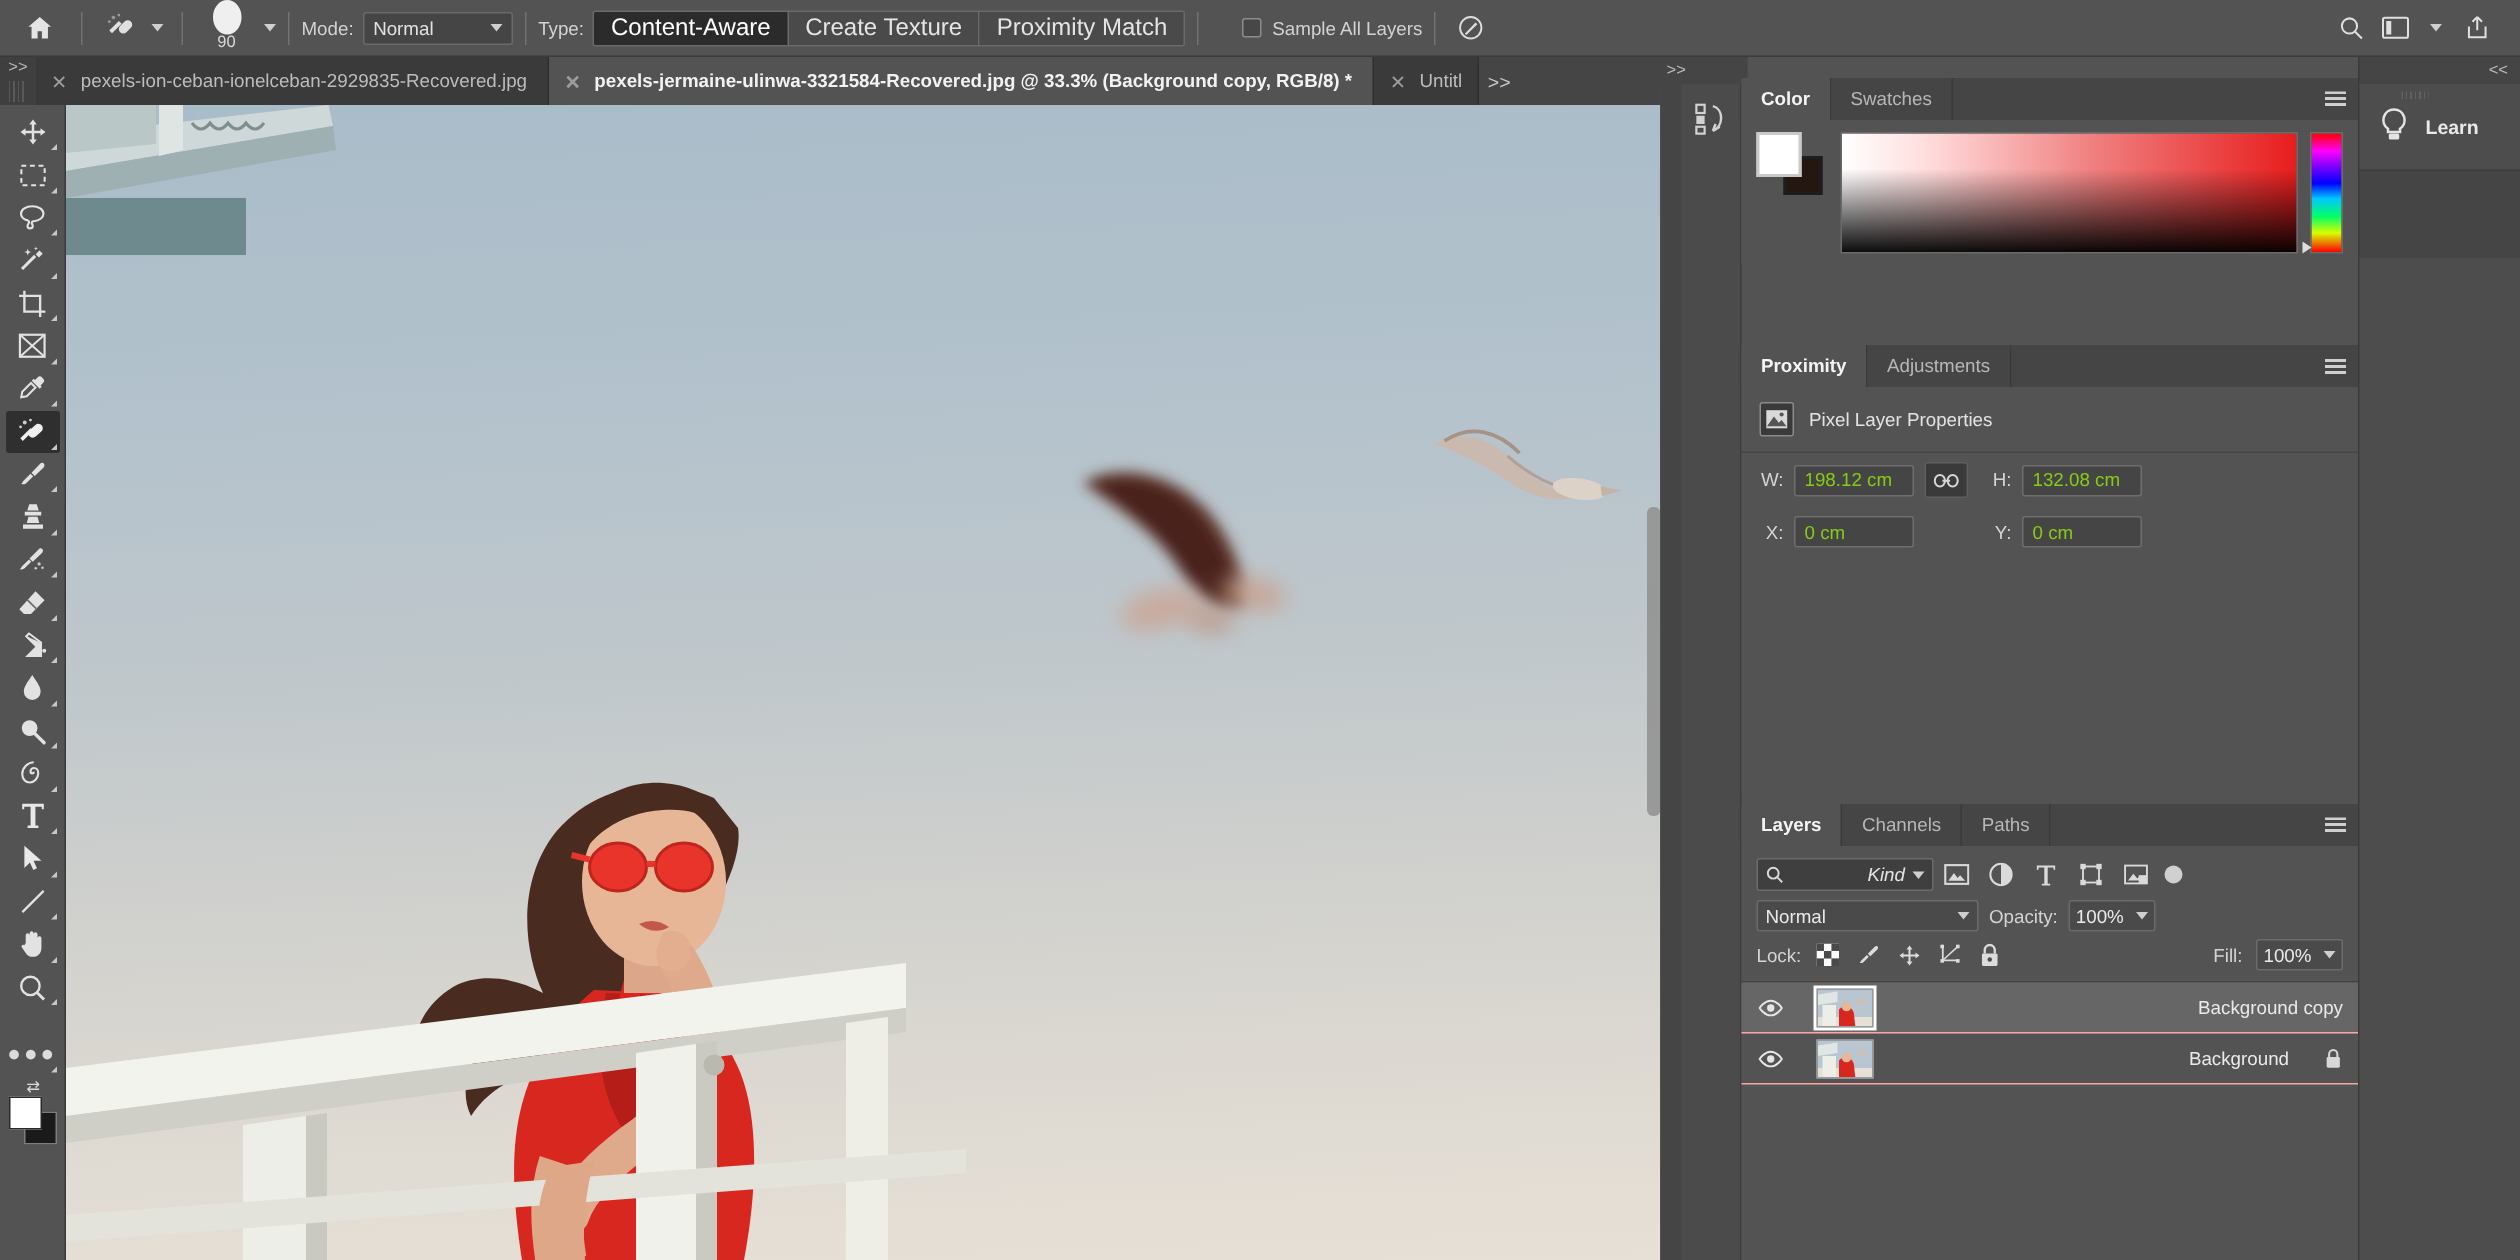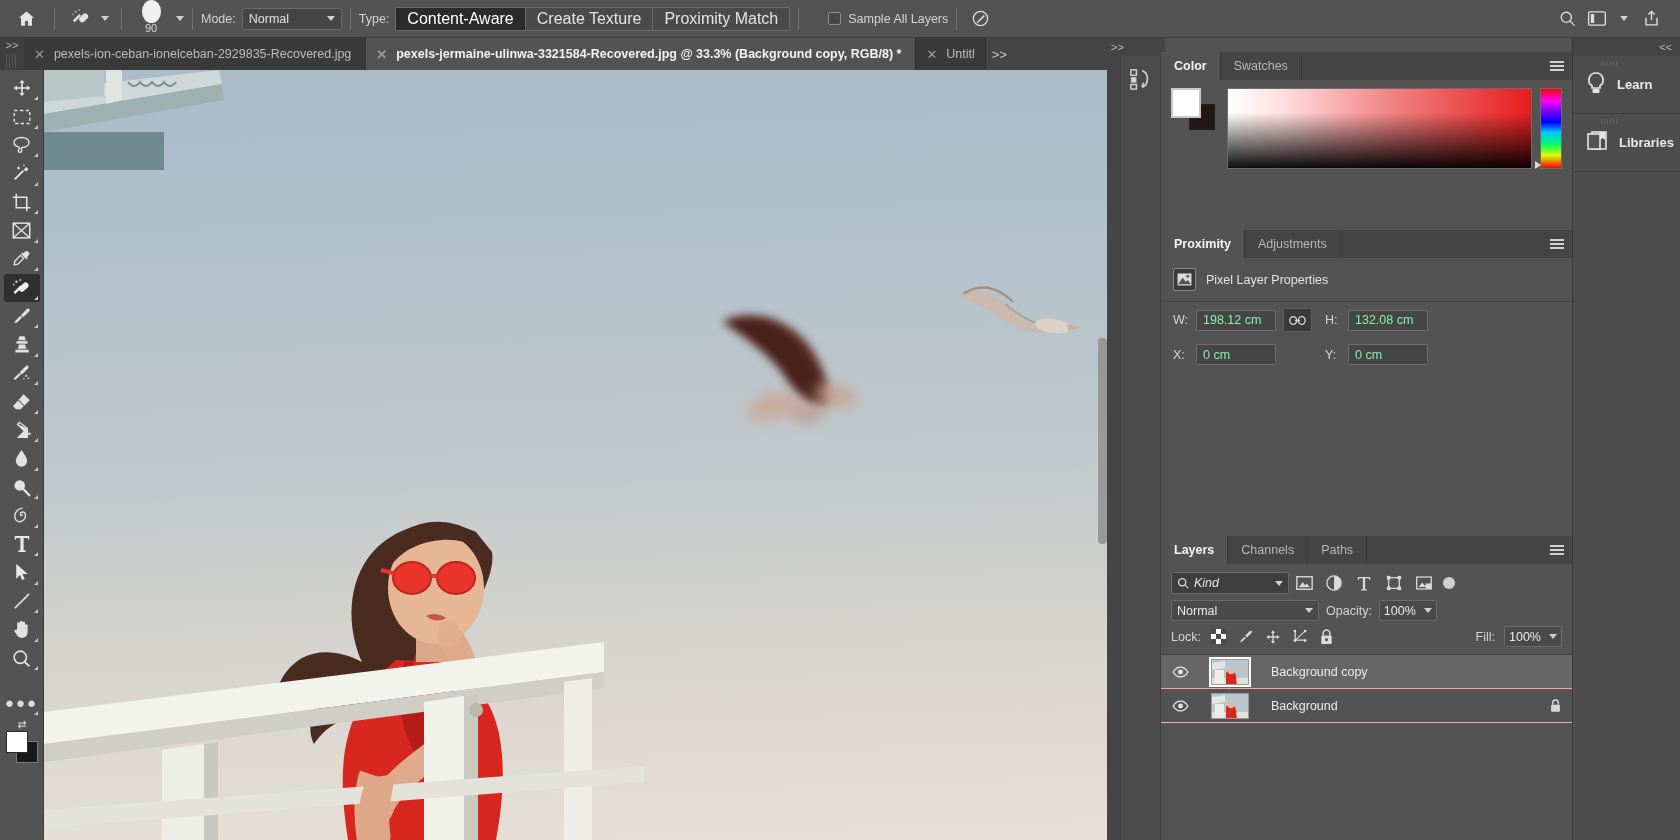--- a/index.html
+++ b/index.html
@@ -4,21 +4,21 @@
 <style>
   * { box-sizing: border-box; margin:0; padding:0; }
   html,body { width:1680px; height:840px; overflow:hidden; }
   body {
     background:#535353;
     font-family:"Liberation Sans", sans-serif;
     font-size:12.5px;
     color:#d6d6d6;
     -webkit-font-smoothing:antialiased;
   }
-  .app { position:relative; width:1680px; height:840px; }
+  .app { position:relative; width:1680px; height:840px;text-align:right; }
 
   
   .options-bar{
     position:absolute; left:0; top:0; width:1680px; height:38px;
     background:#535353; border-bottom:1px solid #3b3b3b;
     display:flex; align-items:center; padding:0 6px; gap:0px;
   }
   .ob-home{ width:40px; height:38px; display:flex; align-items:center; justify-content:center; cursor:pointer;}
   .ob-sep{ width:1px; height:22px; background:#737373; margin:0 8px;}
   .ob-tool-preset{ display:flex; align-items:center; gap:4px; padding:0 4px; }
@@ -159,21 +159,21 @@
   
   #properties-panel{ left:1161px; top:230px; width:411px; height:300px;}
   .prop-head{ display:flex; align-items:center; gap:10px; padding:10px 12px; }
   .prop-thumb{ width:23px;height:23px;background:#3a3a3a;border:1px solid #8a8a8a;border-radius:2px;display:flex;align-items:center;justify-content:center;}
   .prop-title{ font-size:12.5px; color:#e3e3e3;}
   .prop-divider{ height:1px; background:#464646; margin:0 0 0 0;}
   .prop-row{ display:flex; align-items:center; padding:6px 12px; gap:7px;}
   .fld-label{ color:#d4d4d4; font-size:12.5px; }
   .fld{
     height:21px; background:#454545; border:1px solid #6e6e6e; border-radius:2px;
-    color:#86efac; font-size:12.5px; display:flex; align-items:center; padding:0 6px;
+    color:#84cc16; font-size:12.5px; display:flex; align-items:center; padding:0 6px;
   }
   .link-btn{ width:29px;height:24px;background:#3a3a3a;border:1px solid #5e5e5e;border-radius:2px;
      display:flex;align-items:center;justify-content:center; cursor:pointer;}
 
   
   #layers-panel{ left:1161px; top:536px; width:411px; height:304px;}
   .kind-row{ display:flex; align-items:center; gap:0; padding:8px 10px 6px 10px;}
   .kind-select{
     width:118px; height:22px; background:#3f3f3f; border:1px solid #6b6b6b; border-radius:2px;
     display:flex;align-items:center; padding:0 5px; gap:5px; color:#e3e3e3; font-size:12.5px; cursor:pointer;
@@ -876,28 +876,17 @@
       <span class="rail-grip"></span>
       <span>
         <svg width="22" height="24" viewBox="0 0 22 24">
             <path d="M11 2a7 7 0 0 0-4 12.8V17h8v-2.2A7 7 0 0 0 11 2z" fill="none" stroke="#e4e4e4" stroke-width="1.7"></path>
             <rect x="7.5" y="18" width="7" height="4" rx="1" fill="#e4e4e4"></rect>
           </svg>
       </span>
       <span class="rail-label">Learn</span>
     </div>
 
-    <div class="rail-item">
-      <span class="rail-grip"></span>
-      <span>
-        <svg width="24" height="24" viewBox="0 0 24 24">
-          <rect x="7" y="3" width="14" height="17" fill="none" stroke="#e4e4e4" stroke-width="1.6"></rect>
-          <rect x="3" y="5" width="12" height="15" fill="#535353" stroke="#e4e4e4" stroke-width="1.6"></rect>
-          <path d="M15 3 v8 l2.5 -2 2.5 2 V3z" fill="#e4e4e4"></path>
-        </svg>
-      </span>
-      <span class="rail-label">Libraries</span>
-    </div>
 
     <div class="rail-rest"></div>
   </div>
 
 </div>
 
 </body></html>

